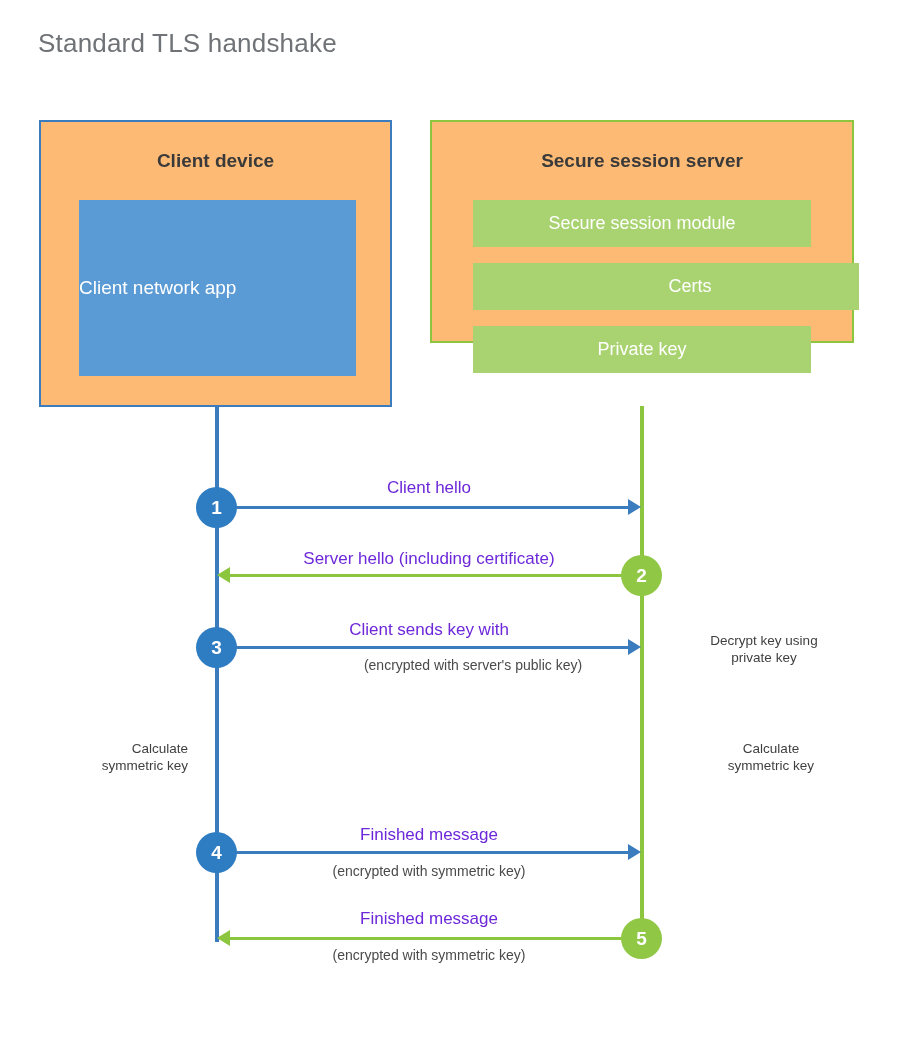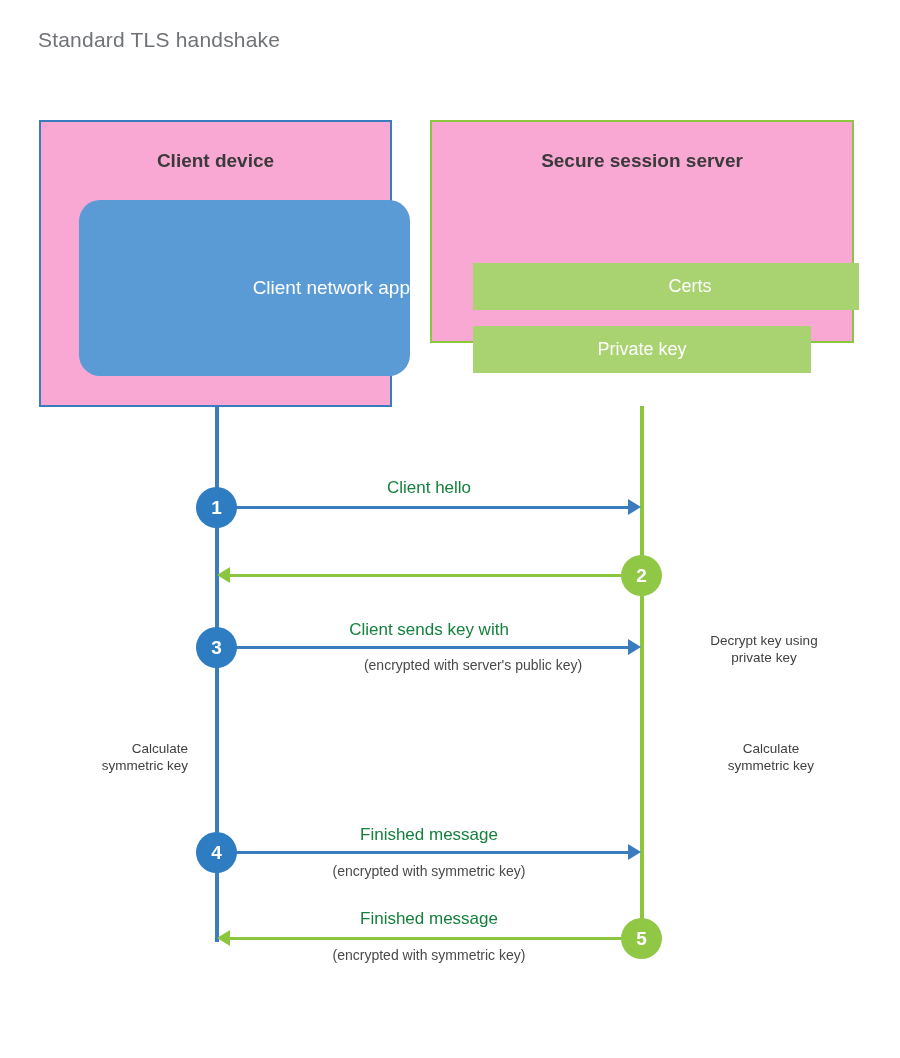--- a/index.html
+++ b/index.html
@@ -17,31 +17,31 @@
   #diagram-root {
     position: absolute;
     left: 0; top: 0;
     width: 900px;
     height: 1058px;
   }
   .page-title {
     position: absolute;
     left: 38px;
     top: 28px;
-    font-size: 21px;
+    font-size: 26px;
     font-weight: 400;
     color: #6f7276;
     letter-spacing: 0.2px;
     white-space: nowrap;
   }
 
   
   .party-box {
     position: absolute;
-    background: #f9a8d4;
+    background: #fdba74;
     box-sizing: border-box;
   }
   #client-device-box {
     left: 39px;
     top: 120px;
     width: 353px;
     height: 287px;
     border: 2px solid #3b7cbf;
   }
   #server-box {
@@ -59,27 +59,26 @@
     text-align: center;
     font-size: 19px;
     font-weight: bold;
     color: #3a3a3a;
   }
 
   #client-app-box {
     position: absolute;
     left: 38px;
     top: 78px;
-    width: 331px;
+    width: 277px;
     height: 176px;
     background: #5b9bd5;
     display: flex;
     align-items: center;
-    justify-content: flex-end;
-    border-radius: 21px;
+    justify-content: flex-start;
   }
   #client-app-box .app-label {
     color: #ffffff;
     font-size: 19px;
     line-height: 28px;
     text-align: center;
     max-width: 190px;
   }
 
   .server-module {
@@ -148,21 +147,21 @@
     justify-content: center;
   }
   .step-badge.blue { background: #2e7cc1; }
   .step-badge.green { background: #90c845; }
 
   
   .msg-label {
     position: absolute;
     text-align: right;
     font-size: 17px;
-    color: #15803d;
+    color: #6d28d9;
     white-space: nowrap;
     transform: translateX(-50%);
   }
   .msg-sublabel {
     position: absolute;
     text-align: center;
     font-size: 14px;
     color: #4a4a4a;
     white-space: nowrap;
     transform: translateX(-50%);
@@ -188,32 +187,34 @@
 
   <div class="party-box" id="client-device-box">
     <div class="party-title">Client device</div>
     <div id="client-app-box">
       <div class="app-label">Client network app</div>
     </div>
   </div>
 
   <div class="party-box" id="server-box">
     <div class="party-title">Secure session server</div>
+    <div class="server-module" id="server-module-0">Secure session module</div>
     <div class="server-module" id="server-module-1">Certs</div>
     <div class="server-module" id="server-module-2">Private key</div>
   </div>
 
   <div class="lifeline" id="client-lifeline"></div>
   <div class="lifeline" id="server-lifeline"></div>
 
   <div class="msg-label" style="left:429px; top:478px;">Client hello</div>
   <div class="arrow-line blue" style="left:217px; top:506px; width:411px;"></div>
   <div class="arrow-head right blue" style="left:628px; top:499px;"></div>
   <div class="step-badge blue" style="left:196px; top:487px;">1</div>
 
+  <div class="msg-label" style="left:429px; top:549px;">Server hello (including certificate)</div>
   <div class="arrow-line green" style="left:230px; top:574px; width:412px;"></div>
   <div class="arrow-head left green" style="left:217px; top:567px;"></div>
   <div class="step-badge green" style="left:621px; top:555px;">2</div>
 
   <div class="msg-label" style="left:429px; top:620px;">Client sends key with</div>
   <div class="arrow-line blue" style="left:217px; top:646px; width:411px;"></div>
   <div class="arrow-head right blue" style="left:628px; top:639px;"></div>
   <div class="msg-sublabel" style="left:429px; top:657px;margin-left:44px;">(encrypted with server's public key)</div>
   <div class="step-badge blue" style="left:196px; top:627px;">3</div>
   <div class="side-note align-left" style="left:674px; top:632px; width:180px;">Decrypt key using

